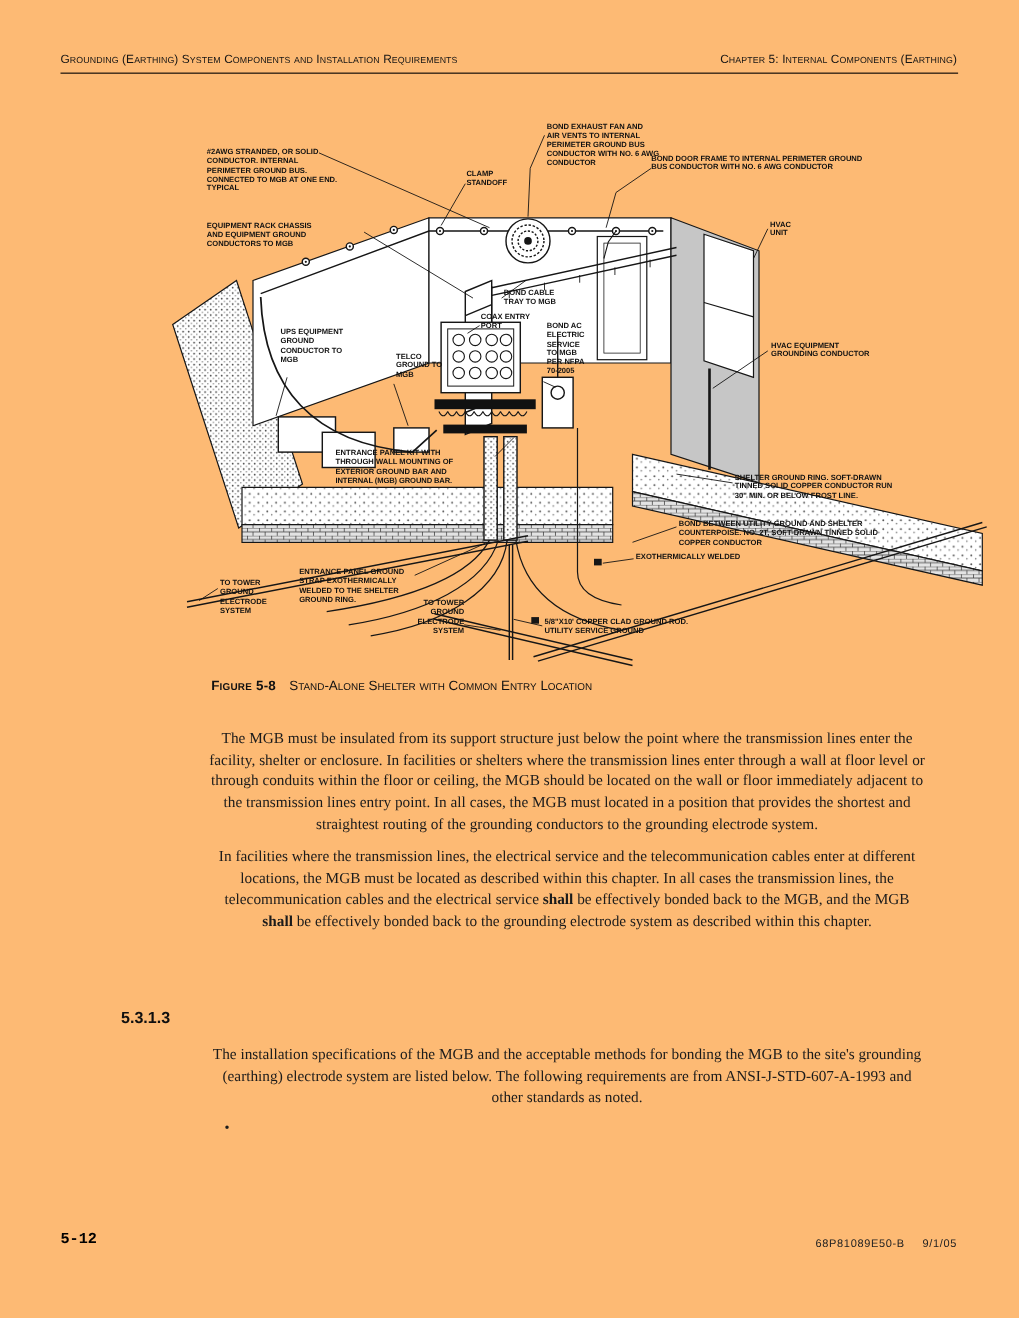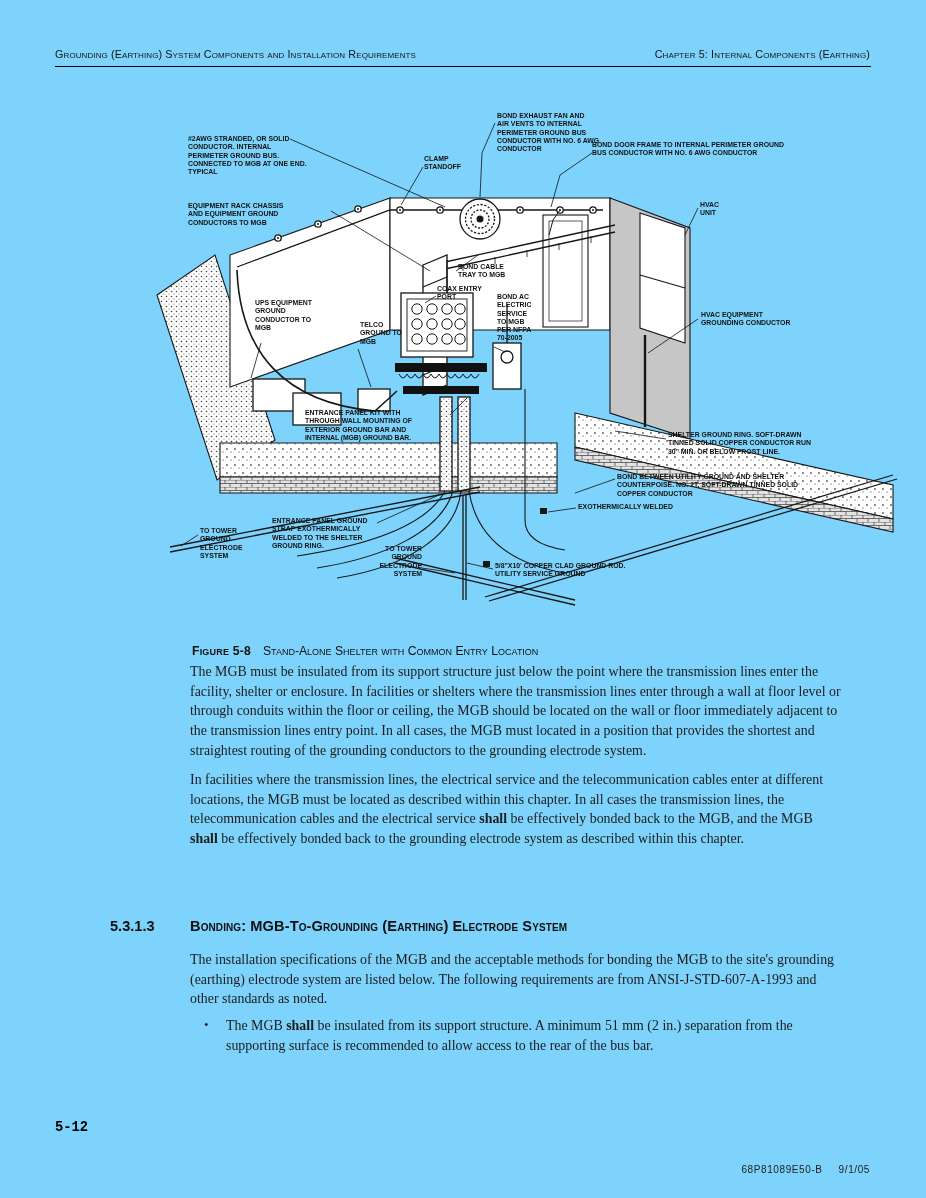--- a/index.html
+++ b/index.html
@@ -1,18 +1,18 @@
 <!DOCTYPE html>
 <html><head>
 <meta charset="utf-8">
 <style>
   * { margin:0; padding:0; box-sizing:border-box; }
   html,body { background:#e8e8e8; }
   .page {
-    position:relative; width:926px; height:1198px; background:#7dd3fc;
+    position:relative; width:926px; height:1198px; background:#fdba74;
     margin:0 auto; overflow:hidden;
     font-family:"Liberation Serif", serif; color:#1b1b1b;
   }
   
   .hdr-left, .hdr-right {
     position:absolute; top:48px;
     font-family:"Liberation Sans", sans-serif;
     font-variant:small-caps; font-size:10.8px; letter-spacing:0.1px; color:#141414;
     white-space:nowrap;
   }
@@ -24,29 +24,29 @@
   .diagram svg { position:absolute; left:0; top:0; }
   .co {
     position:absolute; font-family:"Liberation Sans", sans-serif;
     font-size:6.9px; font-weight:bold; line-height:8.3px; letter-spacing:0px;
     color:#111; white-space:pre-line;
   }
   .co .xb { font-weight:800; letter-spacing:-0.1px; }
   .tr { text-align:right; }
   
   .fig-cap {
-    position:absolute; left:192px; top:644px;
+    position:absolute; left:192px; top:616px;
     font-family:"Liberation Sans", sans-serif; font-size:12.2px;
     font-variant:small-caps; color:#111; white-space:nowrap;
   }
   .fig-cap b { margin-right:12px; letter-spacing:0.2px; }
   
   .para {
     position:absolute; left:190px; width:651px;
-    font-size:13.9px; line-height:19.7px; text-align:left; color:#1b1b1b;
+    font-size:13.9px; line-height:19.7px; text-align:center; color:#1b1b1b;
   }
   .p1 { top:662px; }
   .p2 { top:770px; }
   .p3 { top:950px; }
   .sec-num, .sec-title {
     position:absolute; top:918px;
     font-family:"Liberation Sans", sans-serif; font-weight:bold;
     font-size:14.6px; color:#0f0f0f; white-space:nowrap;
   }
   .sec-num { left:110px; }
@@ -56,21 +56,20 @@
     font-size:13.9px; line-height:19.7px; }
   
   .ftr-page {
     position:absolute; left:55px; top:1120px;
     font-family:Liberation Mono, monospace; font-weight:bold; font-size:13.8px; color:#000;
   }
   .ftr-right {
     position:absolute; right:56px; top:1126px;
     font-family:"Liberation Sans", sans-serif; font-size:10px; letter-spacing:0.6px; color:#222;
     white-space:nowrap;
-    margin-top:38px;
   }
   .ftr-right span { margin-left:16px; }
 </style>
 </head>
 <body>
 
 <div class="page">
 
   <div class="hdr-left">Grounding (Earthing) System Components and Installation Requirements</div>
   <div class="hdr-right">Chapter 5: Internal Components (Earthing)</div>
@@ -321,25 +320,23 @@
 
   <div class="fig-cap">
     <b>Figure 5-8</b><span>Stand-Alone Shelter with Common Entry Location</span>
   </div>
 
   <p class="para p1">The MGB must be insulated from its support structure just below the point where the transmission lines enter the facility, shelter or enclosure. In facilities or shelters where the transmission lines enter through a wall at floor level or through conduits within the floor or ceiling, the MGB should be located on the wall or floor immediately adjacent to the transmission lines entry point. In all cases, the MGB must located in a position that provides the shortest and straightest routing of the grounding conductors to the grounding electrode system.</p>
 
   <p class="para p2"><span>In facilities where the transmission lines, the electrical service and the telecommunication cables enter at different locations, the MGB must be located as described within this chapter. In all cases the transmission lines, the telecommunication cables and the electrical service </span><b>shall</b><span> be effectively bonded back to the MGB, and the MGB </span><b>shall</b><span> be effectively bonded back to the grounding electrode system as described within this chapter.</span></p>
 
   <div class="sec-num">5.3.1.3</div>
-  <div class="sec-title">Bonding: MGB-To-Grounding (Earthing) Electrode System</div>
 
   <p class="para p3">The installation specifications of the MGB and the acceptable methods for bonding the MGB to the site's grounding (earthing) electrode system are listed below. The following requirements are from ANSI-J-STD-607-A-1993 and other standards as noted.</p>
 
   <div class="bullet-marker">•</div>
-  <div class="bullet-text"><span>The MGB </span><b>shall</b><span> be insulated from its support structure. A minimum 51 mm (2 in.) separation from the supporting surface is recommended to allow access to the rear of the bus bar.</span></div>
 
   <div class="ftr-page">5-12</div>
   <div class="ftr-right">
     <span style="margin-left:0;">68P81089E50-B</span><span>9/1/05</span>
   </div>
 
 </div>
 
 </body></html>

